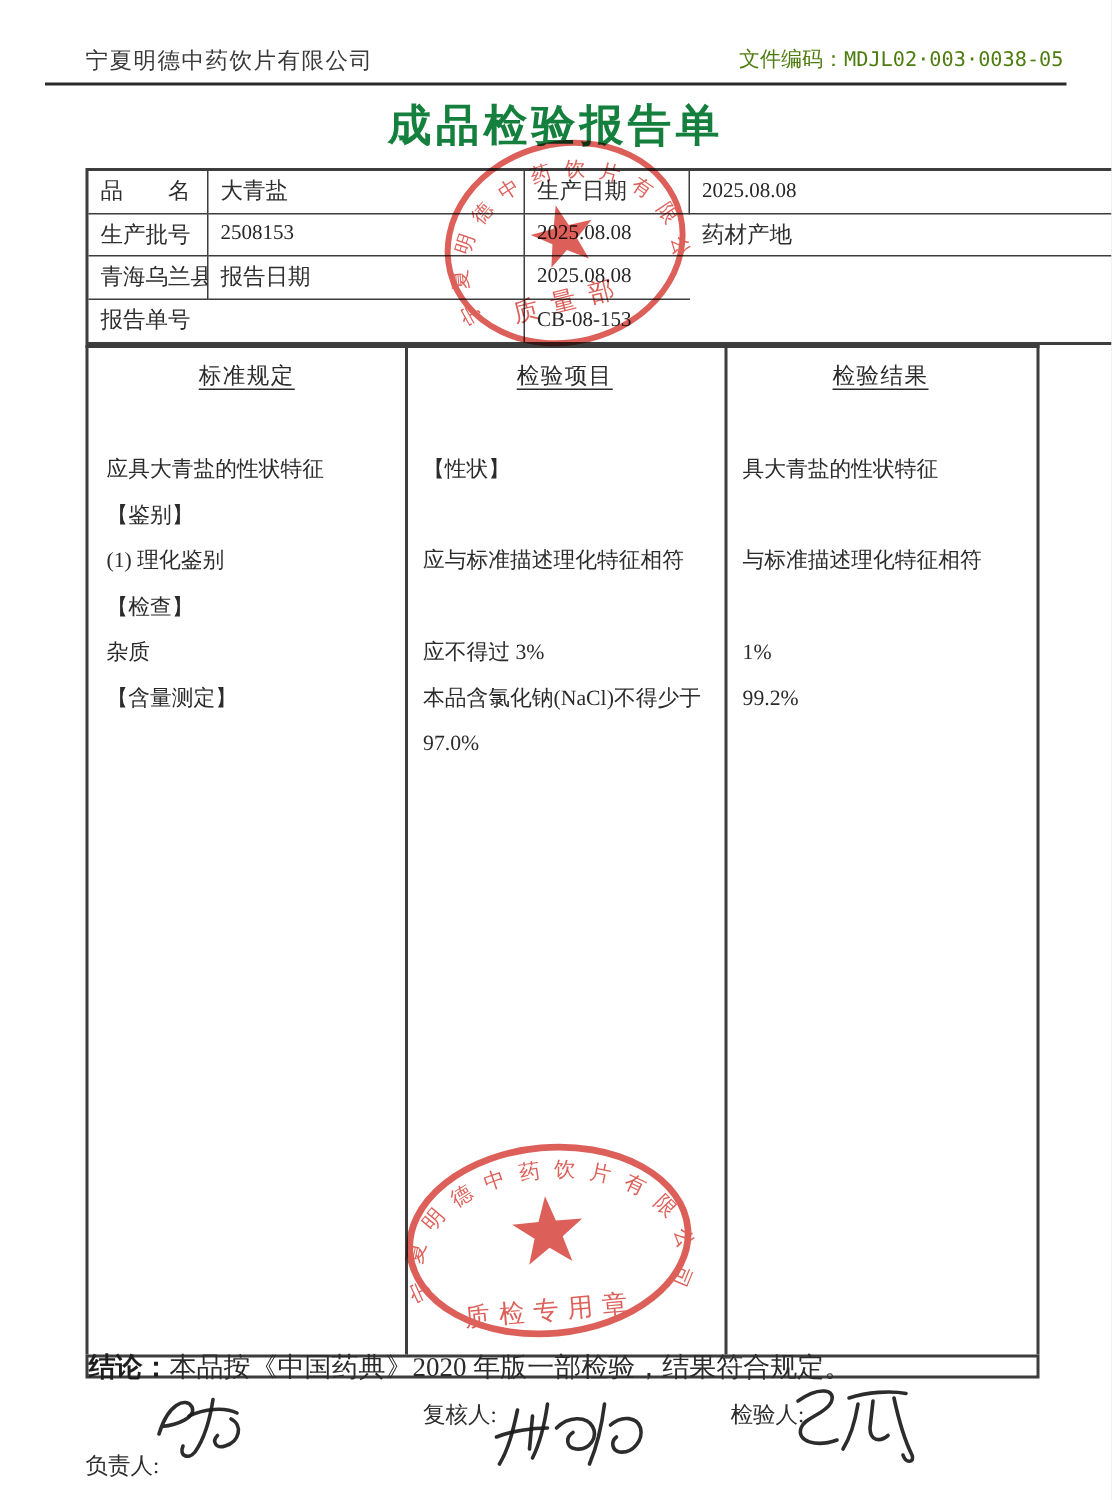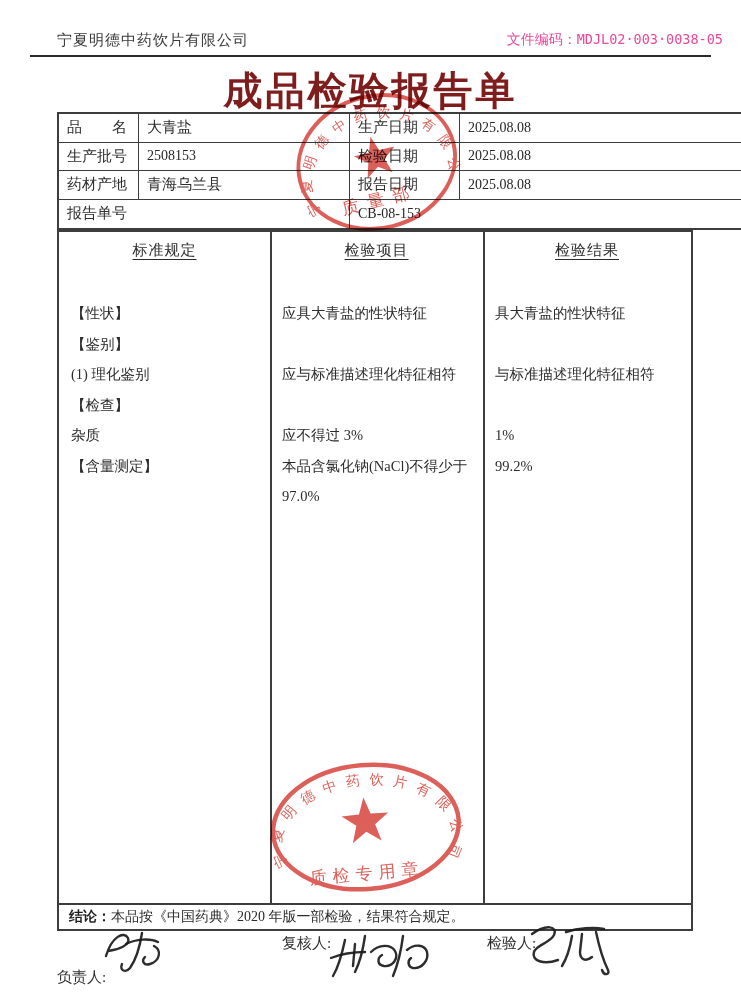--- a/index.html
+++ b/index.html
@@ -5,26 +5,26 @@
   * { margin:0; padding:0; box-sizing:border-box; }
   html,body { background:#e9e9e9; }
   .page {
     position:relative; width:741px; height:1000px; margin:0 auto;
     background:#ffffff; overflow:hidden;
     font-family:"Liberation Serif","DejaVu Serif",serif;
     color:#2e2e2e;
   }
   
   .hdr-company { position:absolute; left:57px; top:31px; font-size:15px; letter-spacing:1px; color:#3a3a3a; }
-  .hdr-code { position:absolute; right:18px; top:31px; font-size:14px; color:#ec4899; }
+  .hdr-code { position:absolute; right:32px; top:31px; font-size:14px; color:#4d7c0f; }
   .hdr-code .code-val { font-family:"DejaVu Sans Mono","Liberation Mono",monospace; font-size:13.5px; }
   .hdr-rule { position:absolute; left:30px; top:55px; width:681px; height:2px; background:#2a2a2a; }
   
   .doc-title { position:absolute; left:0; top:64px; width:100%; text-align:center;
-    font-size:39px; font-weight:bold; letter-spacing:3px; color:#7f1d1d; }
+    font-size:29px; font-weight:bold; letter-spacing:3px; color:#15803d; }
   
   .info-table {
     position:absolute; left:57px; top:112px; width:724px; height:118px;
     border:2px solid #3d3d3d; display:grid;
     grid-template-columns:80px 211px 110px 1fr;
     grid-template-rows:1fr 1fr 1fr 1fr;
     font-size:15px;
   }
   .info-table .cell { border-right:1.5px solid #3d3d3d; border-bottom:1.5px solid #3d3d3d;
     display:flex; align-items:center; padding:0 8px; white-space:nowrap; overflow:hidden; }
@@ -42,23 +42,23 @@
   .main-table .vline { position:absolute; top:0; bottom:0; width:1.5px; background:#3d3d3d; }
   .vline-1 { left:211px; } .vline-2 { left:424px; }
   .thead { display:grid; grid-template-columns:211px 213px 1fr; height:42px; padding-top:9px; }
   .th { text-align:center; font-size:15px; color:#2b2b2b; }
   .th span { text-decoration:underline; text-underline-offset:4px; text-decoration-thickness:1px; letter-spacing:1px; }
   .tbody { padding-top:26px; }
   .trow { display:grid; grid-template-columns:211px 213px 1fr; min-height:30.5px; }
   .td { padding:2px 12px 0 12px; font-size:14.5px; line-height:22px; color:#2b2b2b; }
   
   .conclusion {
-    position:absolute; left:57px; top:903px; width:636px; height:28px;
-    border:2px solid #3d3d3d; display:flex; align-items:center; padding-left:10px;
-    font-size:14px; background:transparent;
+    position:absolute; left:57px; top:903px; width:636px; height:16px;
+    border:2px solid #3d3d3d; display:flex; align-items:center; 
+    font-size:18px; background:transparent;
   }
   .conclusion .c-label { font-weight:bold; color:#1e1e1e; }
   .conclusion .c-text { color:#2b2b2b; }
   
   .sig-label { position:absolute; font-size:15px; color:#2d2d2d; }
   .lbl-resp { left:57px; top:968px; }
   .lbl-rev  { left:282px; top:934px; }
   .lbl-insp { left:487px; top:934px; }
   .sig-svg { position:absolute; }
   .sig-svg path { stroke:#1a1a1a; stroke-width:2.4; fill:none; stroke-linecap:round; stroke-linejoin:round; opacity:.92; }
@@ -80,21 +80,20 @@
   <div class="doc-title">成品检验报告单</div>
 
   <div class="info-table">
     <div class="cell">品　　名</div>
     <div class="cell cn-val">大青盐</div>
     <div class="cell">生产日期</div>
     <div class="cell last-col val">2025.08.08</div>
 
     <div class="cell">生产批号</div>
     <div class="cell val">2508153</div>
-    <div class="cell">检验日期</div>
     <div class="cell last-col val">2025.08.08</div>
 
     <div class="cell">药材产地</div>
     <div class="cell cn-val">青海乌兰县</div>
     <div class="cell">报告日期</div>
     <div class="cell last-col val">2025.08.08</div>
 
     <div class="cell last-row span2a">报告单号</div>
     <div class="cell last-row last-col span2b val">CB-08-153</div>
   </div>
@@ -103,22 +102,22 @@
     <div class="vline vline-1"></div>
     <div class="vline vline-2"></div>
     <div class="thead">
       <div class="th"><span>标准规定</span></div>
       <div class="th"><span>检验项目</span></div>
       <div class="th"><span>检验结果</span></div>
     </div>
     <div class="tbody">
 
         <div class="trow">
+          <div class="td">应具大青盐的性状特征</div>
           <div class="td">【性状】</div>
-          <div class="td">应具大青盐的性状特征</div>
           <div class="td">具大青盐的性状特征</div>
         </div>
 
         <div class="trow">
           <div class="td">【鉴别】</div>
           <div class="td"></div>
           <div class="td"></div>
         </div>
 
         <div class="trow">

